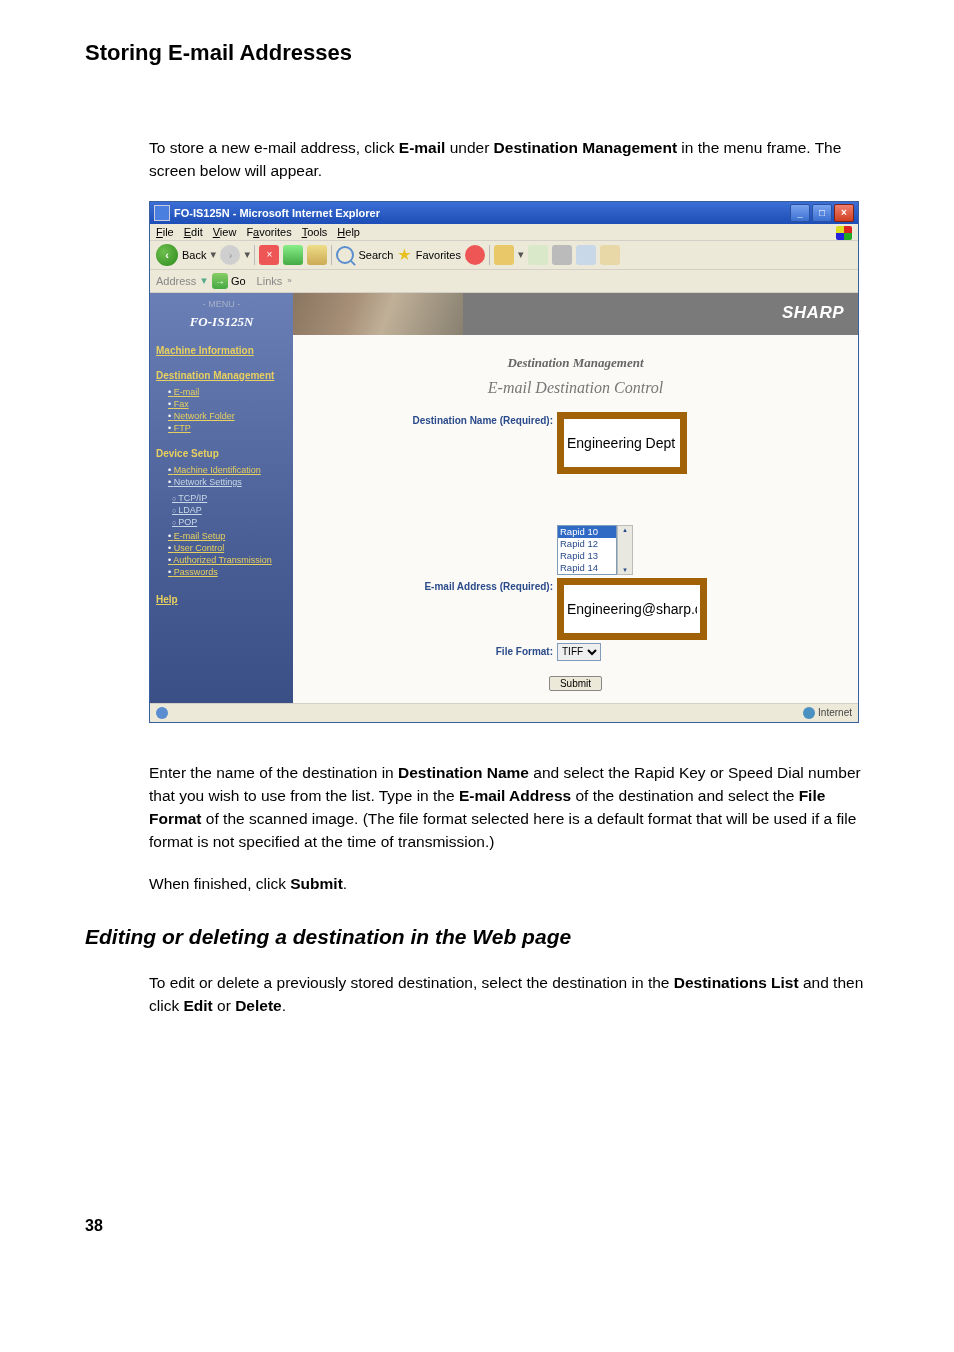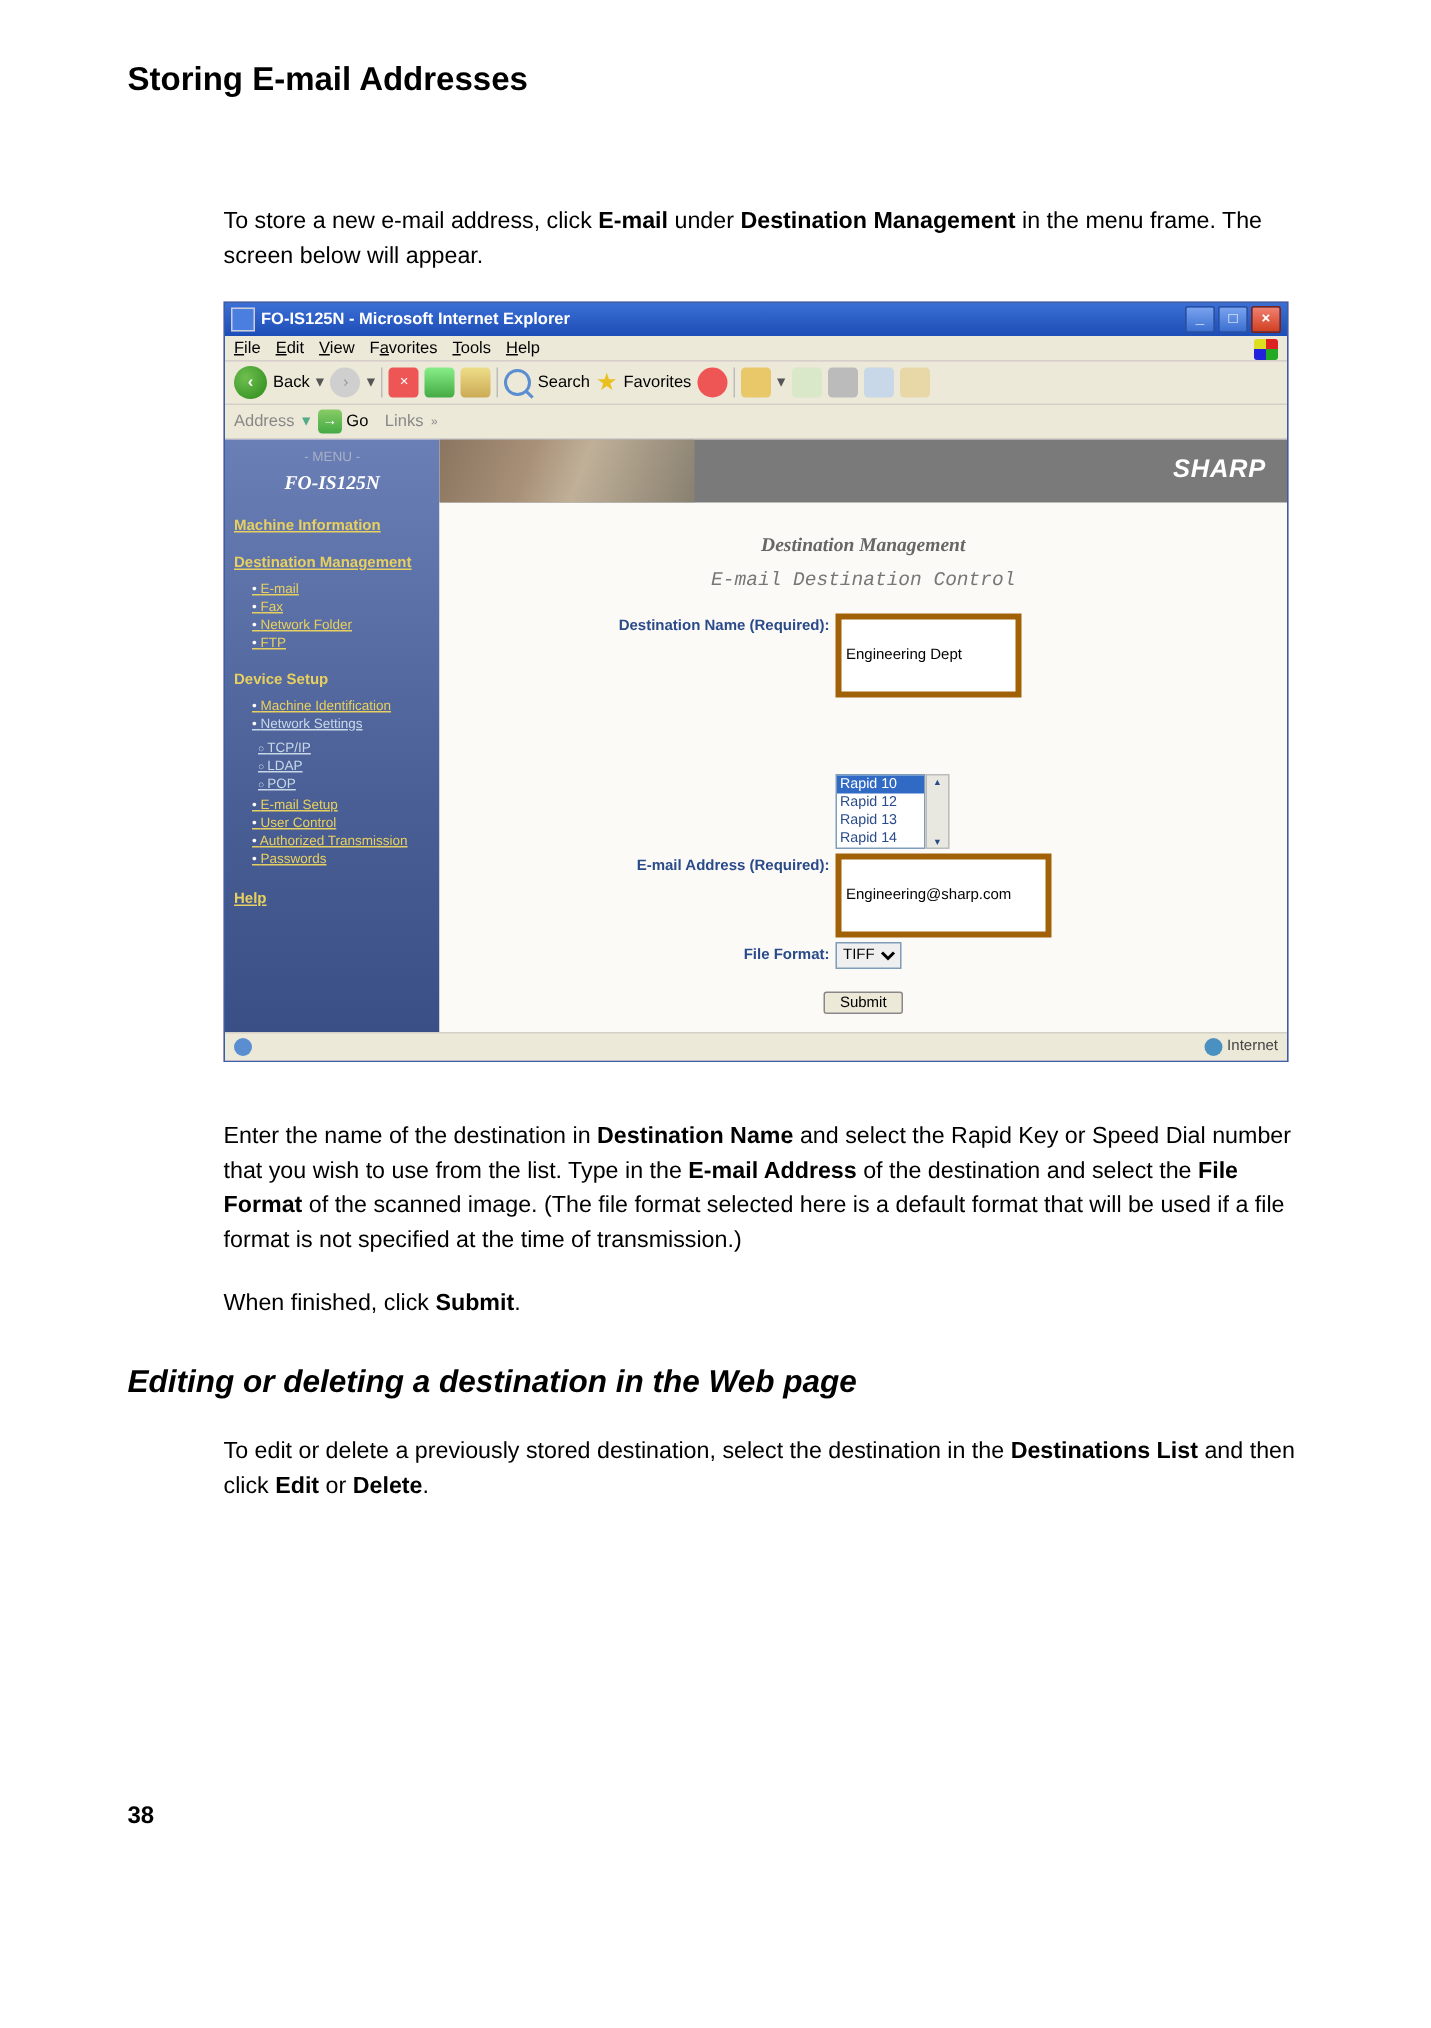--- a/index.html
+++ b/index.html
@@ -27,21 +27,21 @@
     font-style: italic;
     font-weight: bold;
     margin: 30px 0 22px 0;
   }
 
   
   .ie-window {
     width: 708px;
     margin: 10px 0 38px 64px;
     border: 1px solid #3a5f9f;
-    background: #f0abfc;
+    background: #0f766e;
     font-family: Tahoma, Arial, sans-serif;
     font-size: 11px;
     position: relative;
   }
 
   .titlebar {
     background: linear-gradient(to bottom, #3b6fd6, #1d4db6);
     color: #fff;
     height: 22px;
     display: flex;
@@ -265,44 +265,44 @@
     font-weight: bold;
     color: #666;
     font-family: Georgia, "Times New Roman", serif;
     font-size: 13px;
     padding: 20px 0 8px 0;
   }
   .sub-title {
     text-align: center;
     font-style: italic;
     color: #777;
-    font-family: Liberation Mono, monospace;
-    font-size: 13px;
+    font-family: Liberation Serif, serif;
+    font-size: 16px;
     padding: 0 0 12px 0;
   }
   .form-area {
     font-size: 10px;
     color: #2a4a8a;
   }
   .form-row {
     display: flex;
     align-items: flex-start;
     margin: 3px 0;
   }
   .form-label {
     width: 260px;
     text-align: right;
     font-weight: bold;
     color: #2a4a8a;
     padding-right: 4px;
     padding-top: 3px;
   }
   .form-field input[type="text"] {
-    font-size: 10px;
-    border: 4px solid #a16207;
+    font-size: 14px;
+    border: 7px solid #a16207;
     height: 16px;
     padding: 16px 3px;
   }
   .rapid-list {
     width: 58px;
     border: 1px solid #7f9db9;
     background: #fff;
     font-size: 9.5px;
     line-height: 12px;
   }

